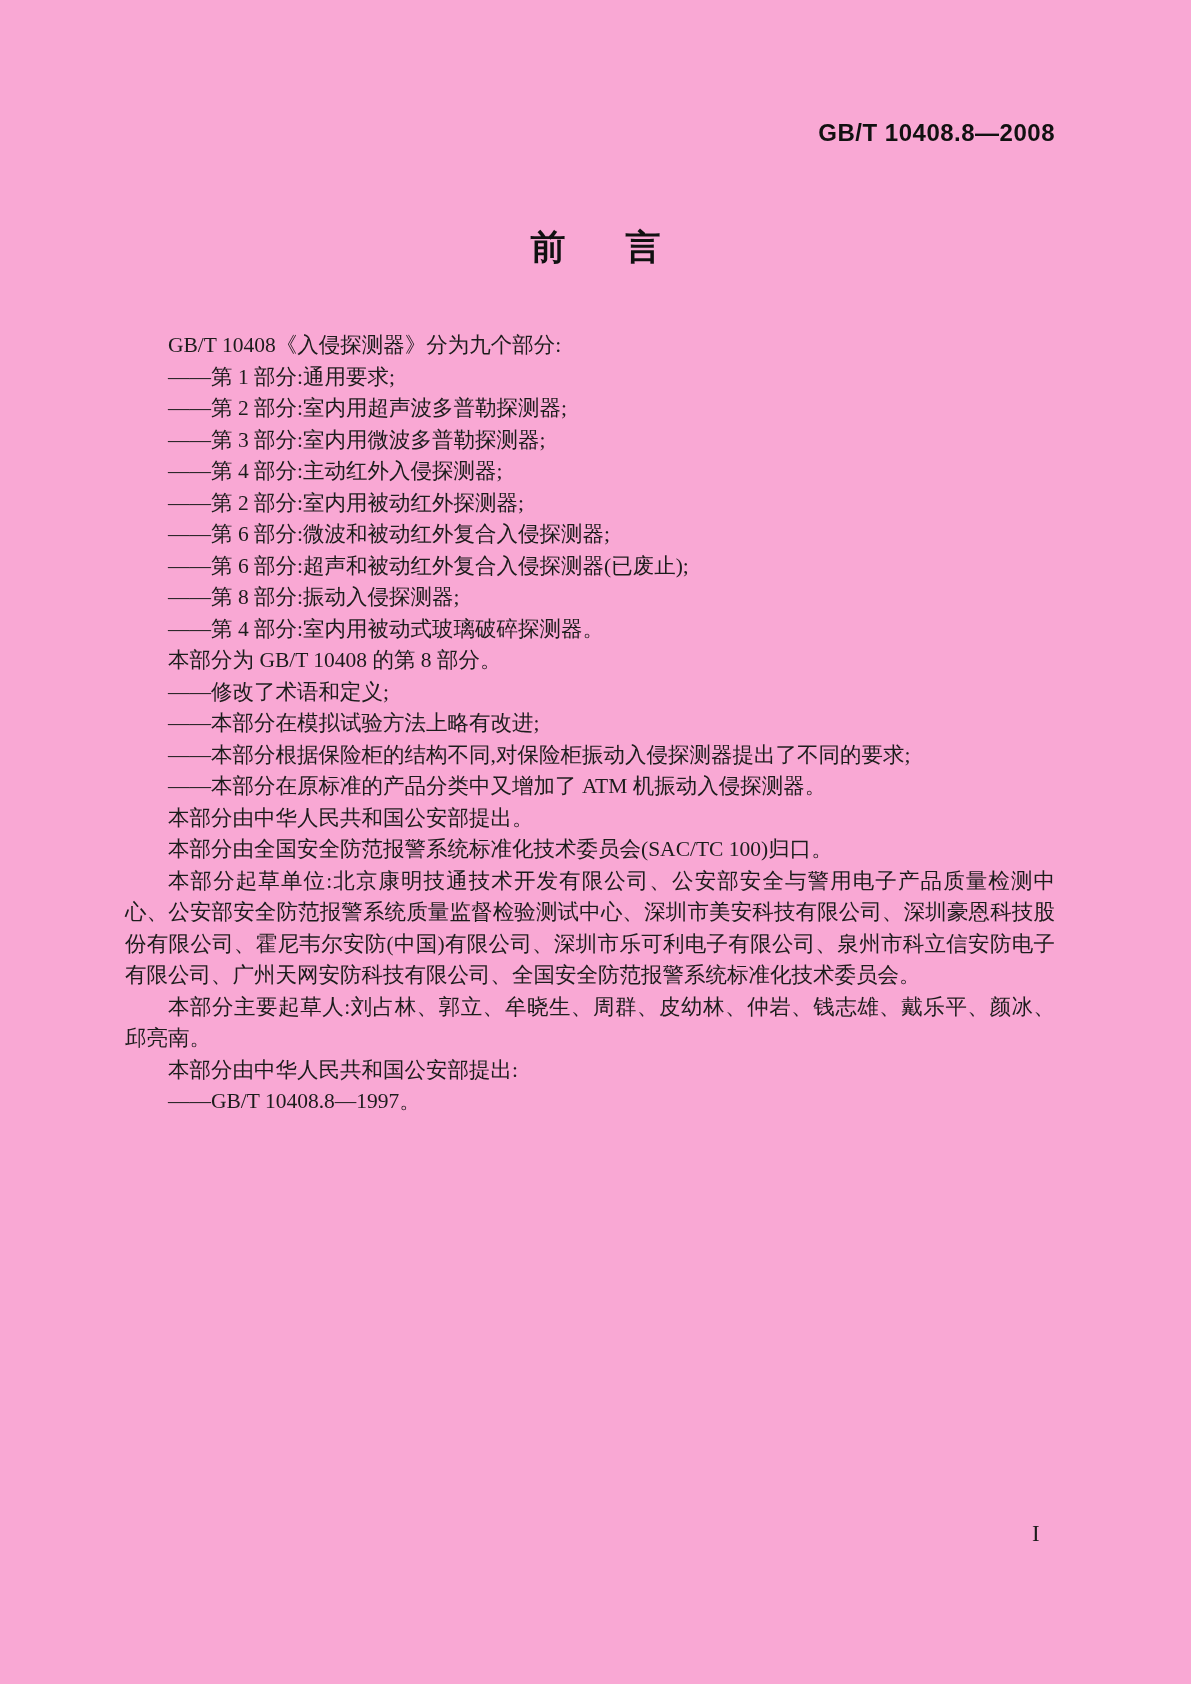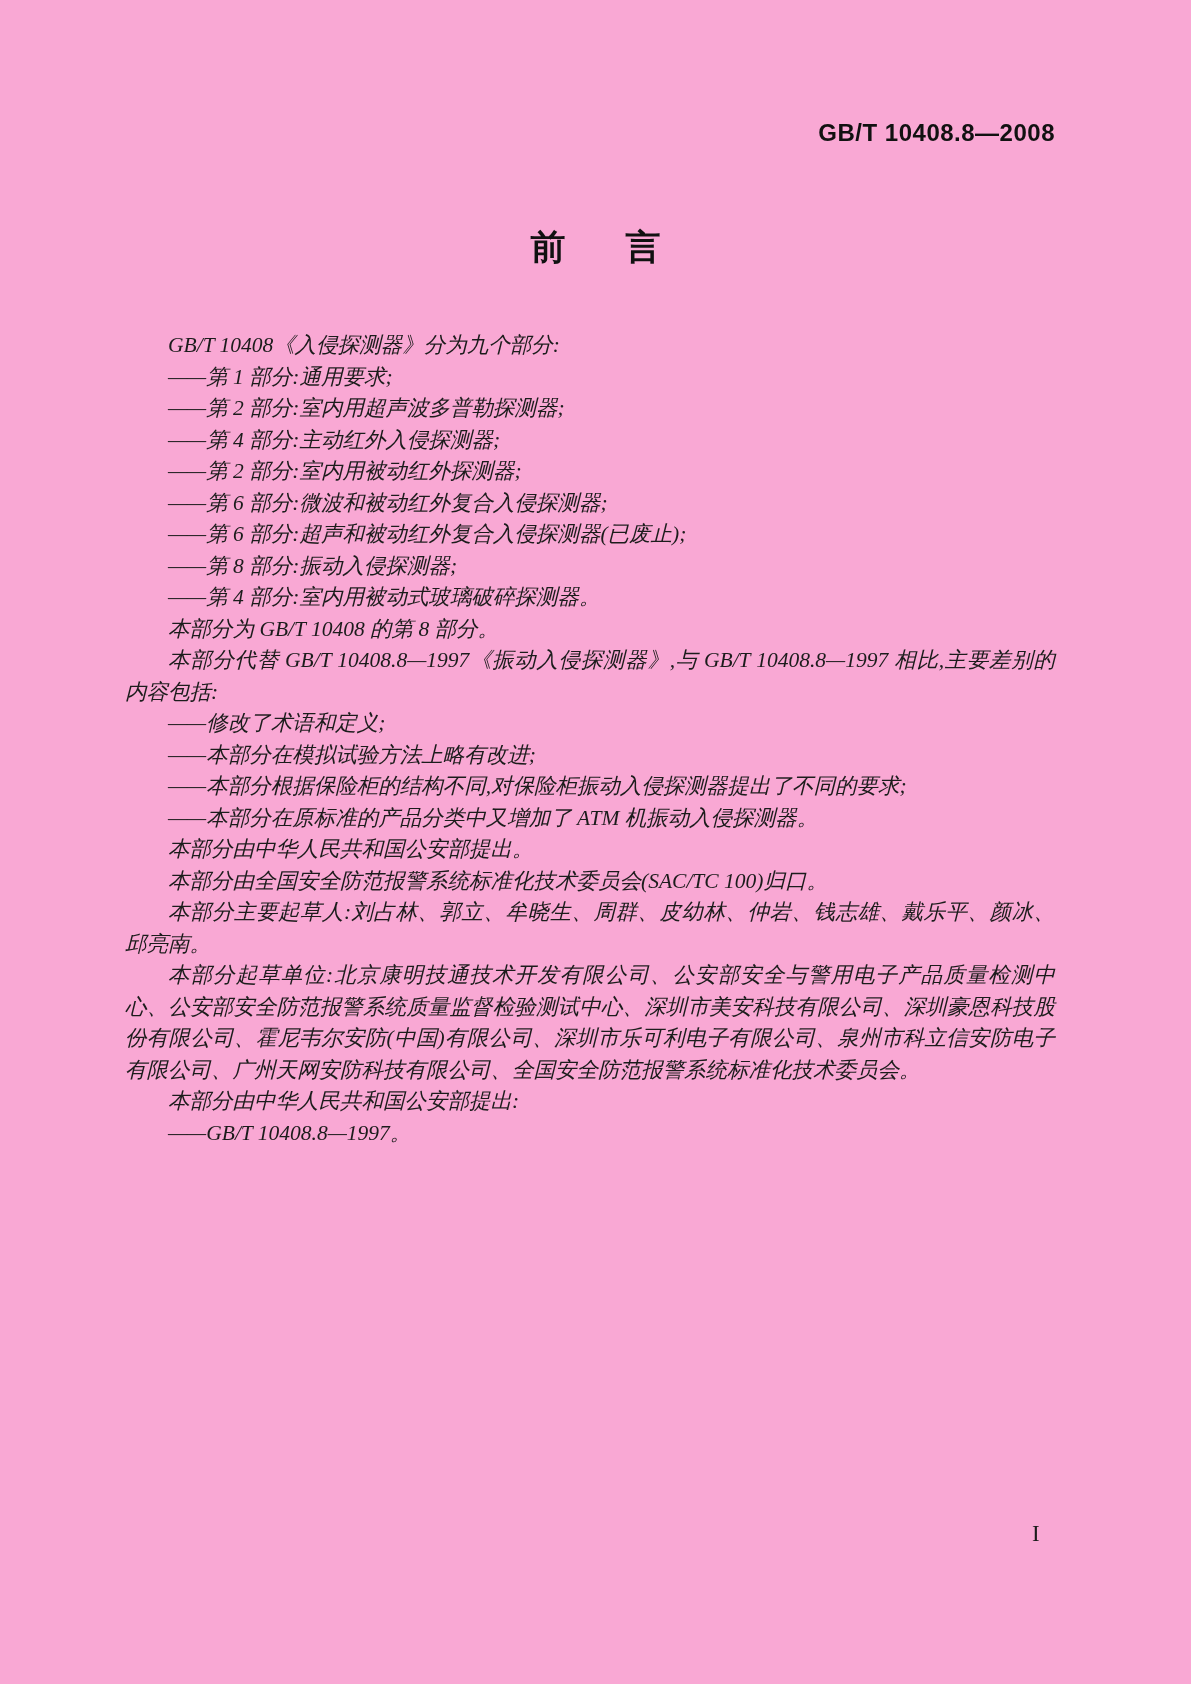--- a/index.html
+++ b/index.html
@@ -42,21 +42,20 @@
   .foreword-body {
     position: absolute;
     left: 125px;
     top: 330px;
     width: 930px;
     font-family: "Liberation Serif", "DejaVu Serif", serif;
     font-size: 21.5px;
     line-height: 31.5px;
     text-align: justify;
     color: #1c1c1c;
-    font-style: italic;
   }
   .foreword-body p {
     margin: 0;
     padding: 0;
     text-indent: 2em;
   }
   .page-number {
     position: absolute;
     left: 1032px;
     top: 1521px;
@@ -74,35 +73,35 @@
 
   <div class="doc-title">
       <span>前</span>
       <span>言</span>
     </div>
 
   <div class="foreword-body">
       <p>GB/T 10408《入侵探测器》分为九个部分:</p>
       <p>——第 1 部分:通用要求;</p>
       <p>——第 2 部分:室内用超声波多普勒探测器;</p>
+      <p>——第 3 部分:室内用微波多普勒探测器;</p>
       <p>——第 4 部分:主动红外入侵探测器;</p>
       <p>——第 2 部分:室内用被动红外探测器;</p>
       <p>——第 6 部分:微波和被动红外复合入侵探测器;</p>
       <p>——第 6 部分:超声和被动红外复合入侵探测器(已废止);</p>
       <p>——第 8 部分:振动入侵探测器;</p>
       <p>——第 4 部分:室内用被动式玻璃破碎探测器。</p>
       <p>本部分为 GB/T 10408 的第 8 部分。</p>
-      <p>本部分代替 GB/T 10408.8—1997《振动入侵探测器》,与 GB/T 10408.8—1997 相比,主要差别的内容包括:</p>
       <p>——修改了术语和定义;</p>
       <p>——本部分在模拟试验方法上略有改进;</p>
       <p>——本部分根据保险柜的结构不同,对保险柜振动入侵探测器提出了不同的要求;</p>
       <p>——本部分在原标准的产品分类中又增加了 ATM 机振动入侵探测器。</p>
       <p>本部分由中华人民共和国公安部提出。</p>
       <p>本部分由全国安全防范报警系统标准化技术委员会(SAC/TC 100)归口。</p>
+      <p>本部分起草单位:北京康明技通技术开发有限公司、公安部安全与警用电子产品质量检测中心、公安部安全防范报警系统质量监督检验测试中心、深圳市美安科技有限公司、深圳豪恩科技股份有限公司、霍尼韦尔安防(中国)有限公司、深圳市乐可利电子有限公司、泉州市科立信安防电子有限公司、广州天网安防科技有限公司、全国安全防范报警系统标准化技术委员会。</p>
       <p>本部分主要起草人:刘占林、郭立、牟晓生、周群、皮幼林、仲岩、钱志雄、戴乐平、颜冰、邱亮南。</p>
-      <p>本部分起草单位:北京康明技通技术开发有限公司、公安部安全与警用电子产品质量检测中心、公安部安全防范报警系统质量监督检验测试中心、深圳市美安科技有限公司、深圳豪恩科技股份有限公司、霍尼韦尔安防(中国)有限公司、深圳市乐可利电子有限公司、泉州市科立信安防电子有限公司、广州天网安防科技有限公司、全国安全防范报警系统标准化技术委员会。</p>
       <p>本部分由中华人民共和国公安部提出:</p>
       <p>——GB/T 10408.8—1997。</p>
     </div>
 
   <div class="page-number">I</div>
 
 </div>
 
 </body></html>

